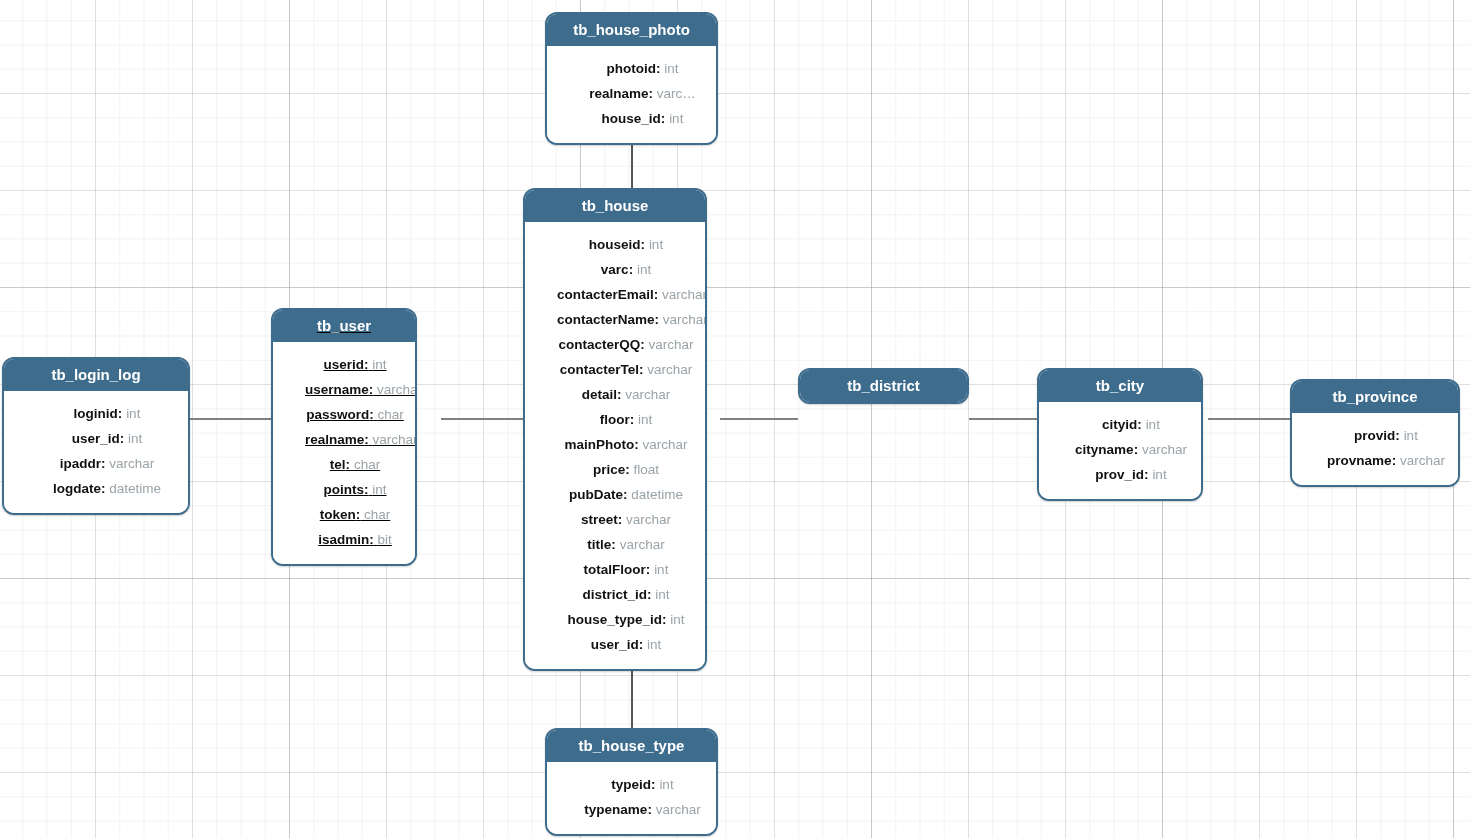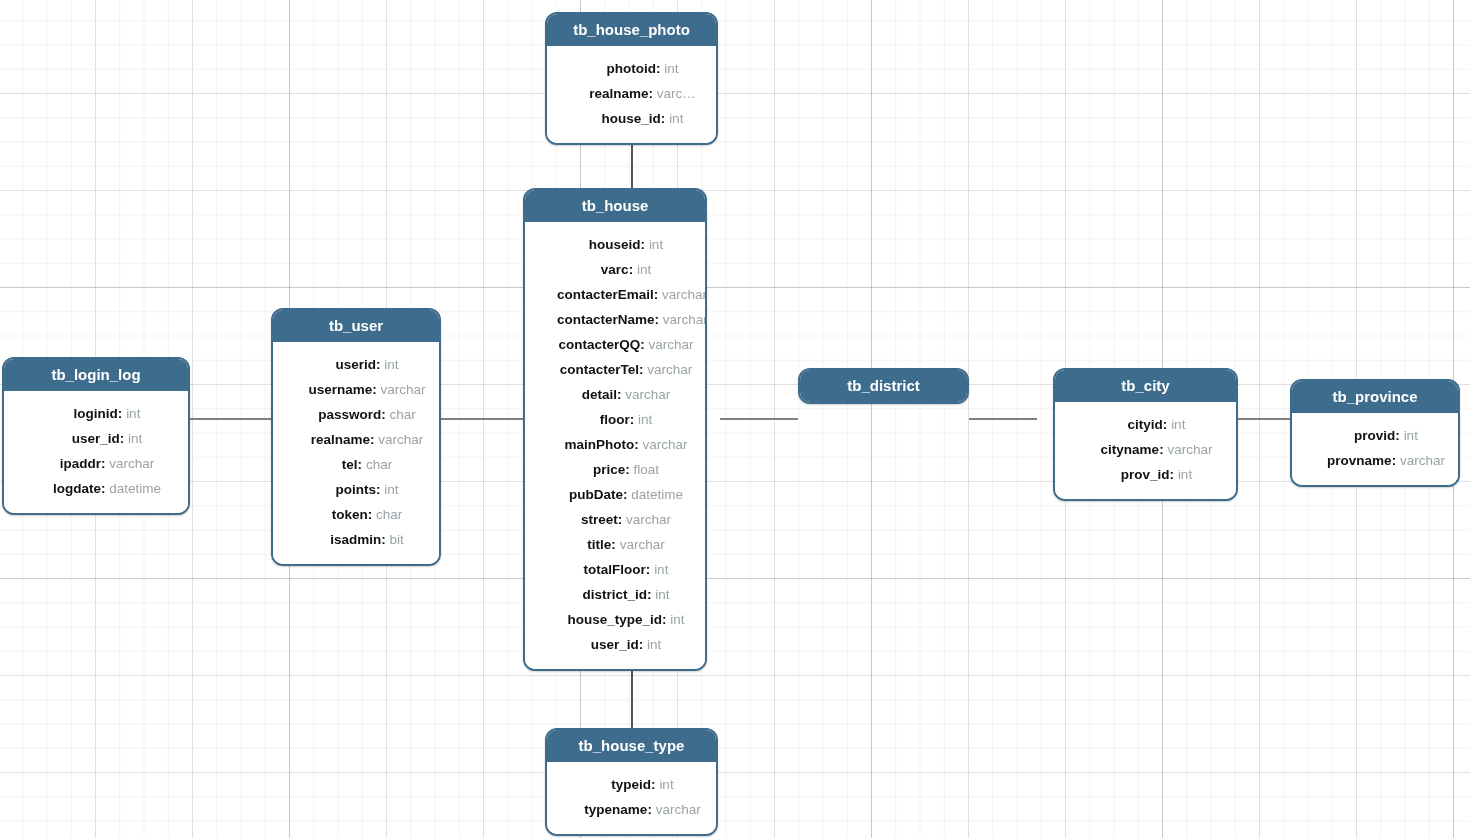--- a/index.html
+++ b/index.html
@@ -117,21 +117,21 @@
           <div class="field"><span>price</span><span>:</span> <span class="ftype">float</span></div>
           <div class="field"><span>pubDate</span><span>:</span> <span class="ftype">datetime</span></div>
           <div class="field"><span>street</span><span>:</span> <span class="ftype">varchar</span></div>
           <div class="field"><span>title</span><span>:</span> <span class="ftype">varchar</span></div>
           <div class="field"><span>totalFloor</span><span>:</span> <span class="ftype">int</span></div>
           <div class="field"><span>district_id</span><span>:</span> <span class="ftype">int</span></div>
           <div class="field"><span>house_type_id</span><span>:</span> <span class="ftype">int</span></div>
           <div class="field"><span>user_id</span><span>:</span> <span class="ftype">int</span></div>
         </div>
       </div>
-      <div class="entity" style="left: 271px; top: 308px; width: 170px;">
+      <div class="entity" style="left: 271px; top: 308px; width: 146px; text-decoration: underline;">
         <div class="entity-header">tb_user</div>
         <div class="entity-body">
           <div class="field"><span>userid</span><span>:</span> <span class="ftype">int</span></div>
           <div class="field"><span>username</span><span>:</span> <span class="ftype">varchar</span></div>
           <div class="field"><span>password</span><span>:</span> <span class="ftype">char</span></div>
           <div class="field"><span>realname</span><span>:</span> <span class="ftype">varchar</span></div>
           <div class="field"><span>tel</span><span>:</span> <span class="ftype">char</span></div>
           <div class="field"><span>points</span><span>:</span> <span class="ftype">int</span></div>
           <div class="field"><span>token</span><span>:</span> <span class="ftype">char</span></div>
           <div class="field"><span>isadmin</span><span>:</span> <span class="ftype">bit</span></div>
@@ -142,21 +142,21 @@
         <div class="entity-body">
           <div class="field"><span>loginid</span><span>:</span> <span class="ftype">int</span></div>
           <div class="field"><span>user_id</span><span>:</span> <span class="ftype">int</span></div>
           <div class="field"><span>ipaddr</span><span>:</span> <span class="ftype">varchar</span></div>
           <div class="field"><span>logdate</span><span>:</span> <span class="ftype">datetime</span></div>
         </div>
       </div>
       <div class="entity" style="left: 798px; top: 368px; width: 171px;">
         <div class="entity-header">tb_district</div>
       </div>
-      <div class="entity" style="left: 1037px; top: 368px; width: 185px; margin-left: 16px;">
+      <div class="entity" style="left: 1037px; top: 368px; width: 166px;">
         <div class="entity-header">tb_city</div>
         <div class="entity-body">
           <div class="field"><span>cityid</span><span>:</span> <span class="ftype">int</span></div>
           <div class="field"><span>cityname</span><span>:</span> <span class="ftype">varchar</span></div>
           <div class="field"><span>prov_id</span><span>:</span> <span class="ftype">int</span></div>
         </div>
       </div>
       <div class="entity" style="left: 1290px; top: 379px; width: 170px;">
         <div class="entity-header">tb_province</div>
         <div class="entity-body">

